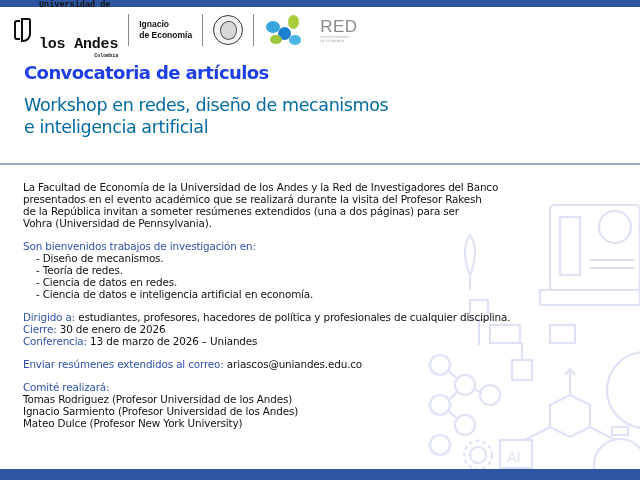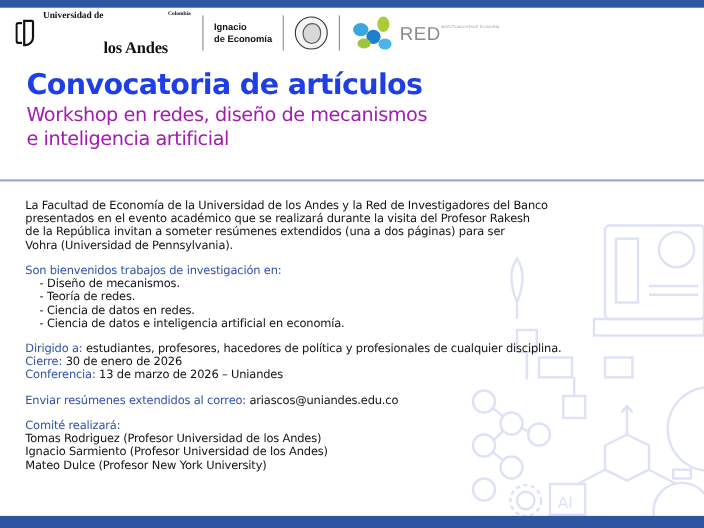--- a/index.html
+++ b/index.html
@@ -8,38 +8,38 @@
 
     .top-bar { position: absolute; left: 0; top: 0; width: 640px; height: 7px; background: #2e56a0; }
     .bottom-bar { position: absolute; left: 0; top: 469px; width: 640px; height: 11px; background: #2e56a0; }
 
     
     .logos { position: absolute; left: 14px; top: 12px; height: 36px; display: flex; align-items: center; }
     .uandes { display: flex; align-items: center; height: 36px; }
     .uandes-mark { width: 22px; height: 24px; position: relative; margin-right: 3px; }
     .uandes-mark .l { position: absolute; left: 0; top: 2px; width: 6px; height: 20px; border: 2px solid #111; border-right: none; border-radius: 3px 0 0 3px; }
     .uandes-mark .r { position: absolute; left: 7px; top: 0; width: 10px; height: 24px; border: 2px solid #111; border-radius: 0 2px 8px 0; }
-    .uandes-text { display: flex; flex-direction: row; line-height: 1; font-family: Liberation Serif, serif; font-weight: bold; }
+    .uandes-text { display: flex; flex-direction: column; line-height: 1; font-family: Liberation Mono, monospace; font-weight: bold; }
     .uandes-text .u1 { font-size: 8.5px; }
     .uandes-text .u2 { font-size: 15px; letter-spacing: -0.2px; margin-top: 28px; }
     .uandes-text .u3 { font-size: 5px; text-align: right; margin-top: 2px; }
     .vsep { width: 1px; height: 32px; background: #8a8a8a; margin: 0 10px; }
     .facultad { font-family: "Liberation Sans", sans-serif; font-weight: bold; font-size: 8.5px; line-height: 1.25; }
     .banrep { width: 30px; height: 30px; border-radius: 50%; border: 1.5px solid #333; position: relative; background: #f4f4f4; }
     .banrep::after { content: ""; position: absolute; left: 6px; top: 5px; width: 15px; height: 17px; border-radius: 50% 45% 50% 50%; border: 1px solid #555; background: #d8d8d8; }
     .red-logo { display: flex; align-items: center; }
     .red-mark { width: 40px; height: 34px; position: relative; }
     .red-mark span { position: absolute; border-radius: 50%; }
-    .red-text { margin-left: 4px; display: flex; line-height: 1; }
+    .red-text { margin-left: 16px; display: flex; flex-direction: column; line-height: 1; }
     .red-text .r1 { font-family: "Liberation Sans", sans-serif; font-size: 17px; color: #8a8a8a; letter-spacing: 0.5px; }
     .red-text .r2 { font-size: 3px; color: #9a9a9a; margin-top: 1px; letter-spacing: 0.2px; }
 
     
-    .title { position: absolute; left: 24px; top: 62px; font-family: "DejaVu Sans", sans-serif; font-weight: bold; font-size: 26px; color: #1f3fe6; letter-spacing: -0.6px; }
-    .subtitle { position: absolute; left: 24px; top: 94px; width: 520px; font-family: "DejaVu Sans", sans-serif; font-size: 17.5px; line-height: 22px; color: #a21caf; letter-spacing: -0.4px; }
+    .title { position: absolute; left: 24px; top: 62px; font-family: "DejaVu Sans", sans-serif; font-weight: bold; font-size: 18px; color: #1f3fe6; letter-spacing: -0.6px; }
+    .subtitle { position: absolute; left: 24px; top: 94px; width: 520px; font-family: "DejaVu Sans", sans-serif; font-size: 17.5px; line-height: 22px; color: #0369a1; letter-spacing: -0.4px; }
     .divider { position: absolute; left: 0; top: 163px; width: 640px; height: 2px; background: #9aaacb; }
 
     
     .bg-art { position: absolute; left: 400px; top: 165px; width: 240px; height: 304px; }
 
     
     .content { position: absolute; left: 23px; top: 181px; width: 600px; font-family: "DejaVu Sans", sans-serif; font-size: 10.4px; line-height: 12px; color: #111; letter-spacing: -0.15px; }
     .content p { margin: 0; }
     .gap { height: 11px; }
     .lbl { color: #2f52a8; }

